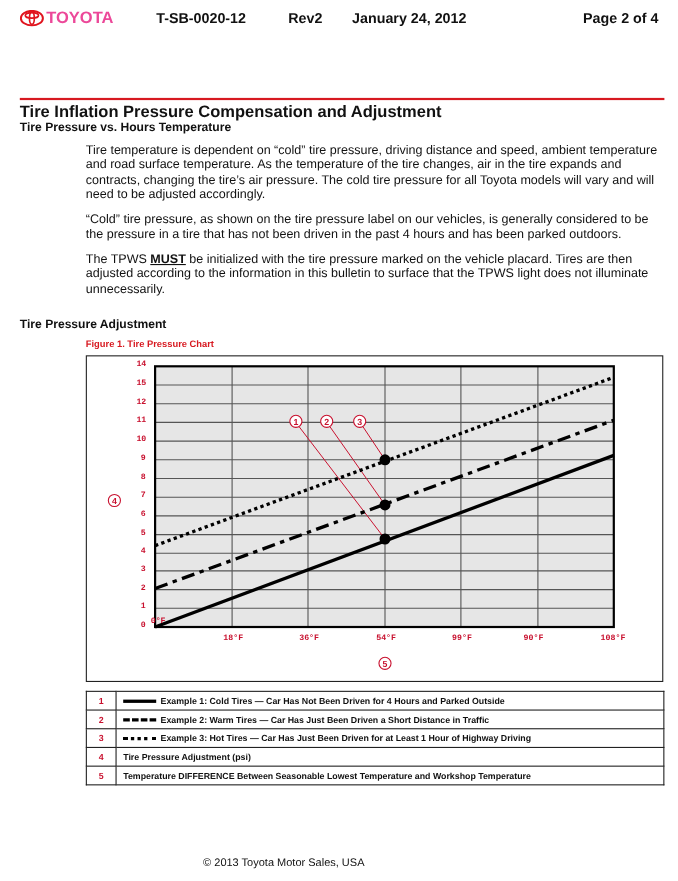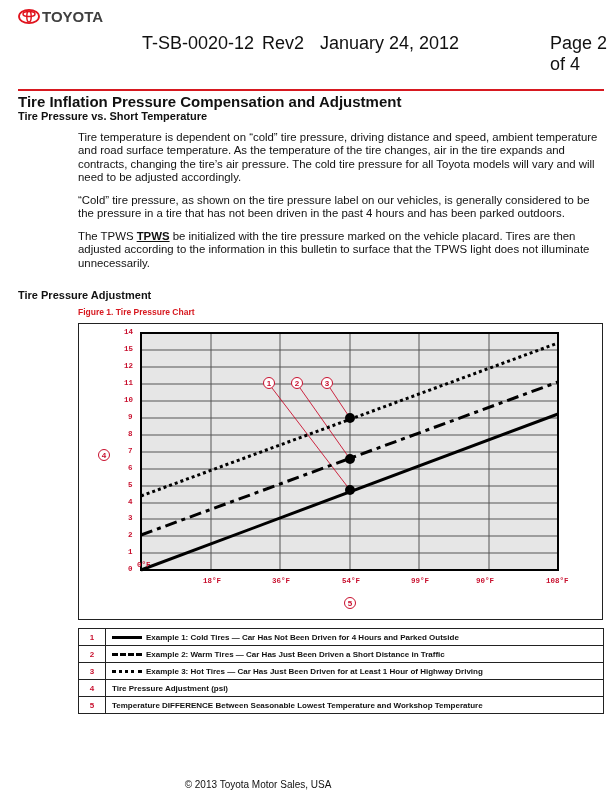--- a/index.html
+++ b/index.html
@@ -1,19 +1,19 @@
 <!DOCTYPE html>
 <html><head>
 <meta charset="utf-8">
 <style>
   html,body{margin:0;padding:0;background:#fff;}
   body{width:616px;height:801px;position:relative;font-family:"Liberation Sans",sans-serif;color:#111;overflow:hidden;}
   .abs{position:absolute;}
-  .hdr{top:9px;font-weight:normal;font-size:18px;margin-top:24px;}
-  .logo{left:18px;top:8px;color:#404040;font-weight:bold;font-size:15px;display:flex;align-items:center;gap:2px;}
+  .hdr{top:9px;font-weight:bold;font-size:13px;}
+  .logo{left:18px;top:8px;color:#ec4899;font-weight:bold;font-size:15px;display:flex;align-items:center;gap:2px;}
   .title{left:18px;top:49px;font-weight:bold;font-size:15px;margin-top:44px;}
   .redrule{left:18px;top:89px;width:586px;height:2px;background:#d71920;}
   .sec{font-weight:bold;font-size:11px;left:18px;}
   .para{left:78px;width:526px;font-size:11.4px;line-height:13.3px;}
   .fig{left:78px;top:307px;color:#d71920;font-weight:bold;font-size:8.5px;}
   .chartbox{left:78px;top:323px;width:525px;height:297px;border:1px solid #222;box-sizing:border-box;}
   .ytick,.xtick{color:#c8102e;font-weight:bold;font-size:7.5px;font-family:Liberation Mono, monospace;}
   .callout{width:12px;height:12px;border:1.2px solid #c8102e;border-radius:50%;color:#c8102e;font-size:8px;font-weight:bold;display:flex;align-items:center;justify-content:center;box-sizing:border-box;background:#fff;}
   table.legend{position:absolute;left:78px;top:628px;width:526px;border-collapse:collapse;font-size:8px;font-weight:bold;}
   table.legend td{border:1px solid #222;height:16px;padding:0 6px;}
@@ -28,29 +28,29 @@
   <svg width="22" height="15" viewBox="0 0 22 15">
     <ellipse cx="11" cy="7.5" rx="10" ry="6.6" fill="none" stroke="#e0141e" stroke-width="1.8"></ellipse>
     <ellipse cx="11" cy="5" rx="6" ry="2.5" fill="none" stroke="#e0141e" stroke-width="1.5"></ellipse>
     <ellipse cx="11" cy="7.5" rx="2.2" ry="5.5" fill="none" stroke="#e0141e" stroke-width="1.5"></ellipse>
   </svg>
   <span>TOYOTA</span>
 </div>
 <div class="abs hdr" style="left:142px">T-SB-0020-12</div>
 <div class="abs hdr" style="left:262px">Rev2</div>
 <div class="abs hdr" style="left:320px">January 24, 2012</div>
-<div class="abs hdr" style="left:550px">Page 2 of 4</div>
+<div class="abs hdr" style="left:530px">Page 2 of 4</div>
 
 <div class="abs title">Tire Inflation Pressure Compensation and Adjustment</div>
 <div class="abs redrule"></div>
 
-<div class="abs sec" style="top:110px">Tire Pressure vs. Short Temperature</div>
+<div class="abs sec" style="top:110px">Tire Pressure vs. Hours Temperature</div>
 <div class="abs para" style="top:131px">Tire temperature is dependent on “cold” tire pressure, driving distance and speed, ambient temperature and road surface temperature.  As the temperature of the tire changes, air in the tire expands and contracts, changing the tire’s air pressure.  The cold tire pressure for all Toyota models will vary and will need to be adjusted accordingly.</div>
 <div class="abs para" style="top:194px">“Cold” tire pressure, as shown on the tire pressure label on our vehicles, is generally considered to be the pressure in a tire that has not been driven in the past 4 hours and has been parked outdoors.</div>
-<div class="abs para" style="top:230px"><span>The TPWS </span><b style="text-decoration:underline">TPWS</b><span> be initialized with the tire pressure marked on the vehicle placard.  Tires are then adjusted according to the information in this bulletin to surface that the TPWS light does not illuminate unnecessarily.</span></div>
+<div class="abs para" style="top:230px"><span>The TPWS </span><b style="text-decoration:underline">MUST</b><span> be initialized with the tire pressure marked on the vehicle placard.  Tires are then adjusted according to the information in this bulletin to surface that the TPWS light does not illuminate unnecessarily.</span></div>
 
 <div class="abs sec" style="top:289px">Tire Pressure Adjustment</div>
 <div class="abs fig">Figure 1.  Tire Pressure Chart</div>
 
 <div class="abs chartbox"></div>
 <svg class="abs" style="left:0;top:0" width="616" height="801">
   <rect x="141" y="333" width="417" height="237" fill="#e6e6e6"></rect>
   <g stroke="#555" stroke-width="1">
     <line x1="141" x2="558" y1="350" y2="350"></line>
       <line x1="141" x2="558" y1="367" y2="367"></line>

